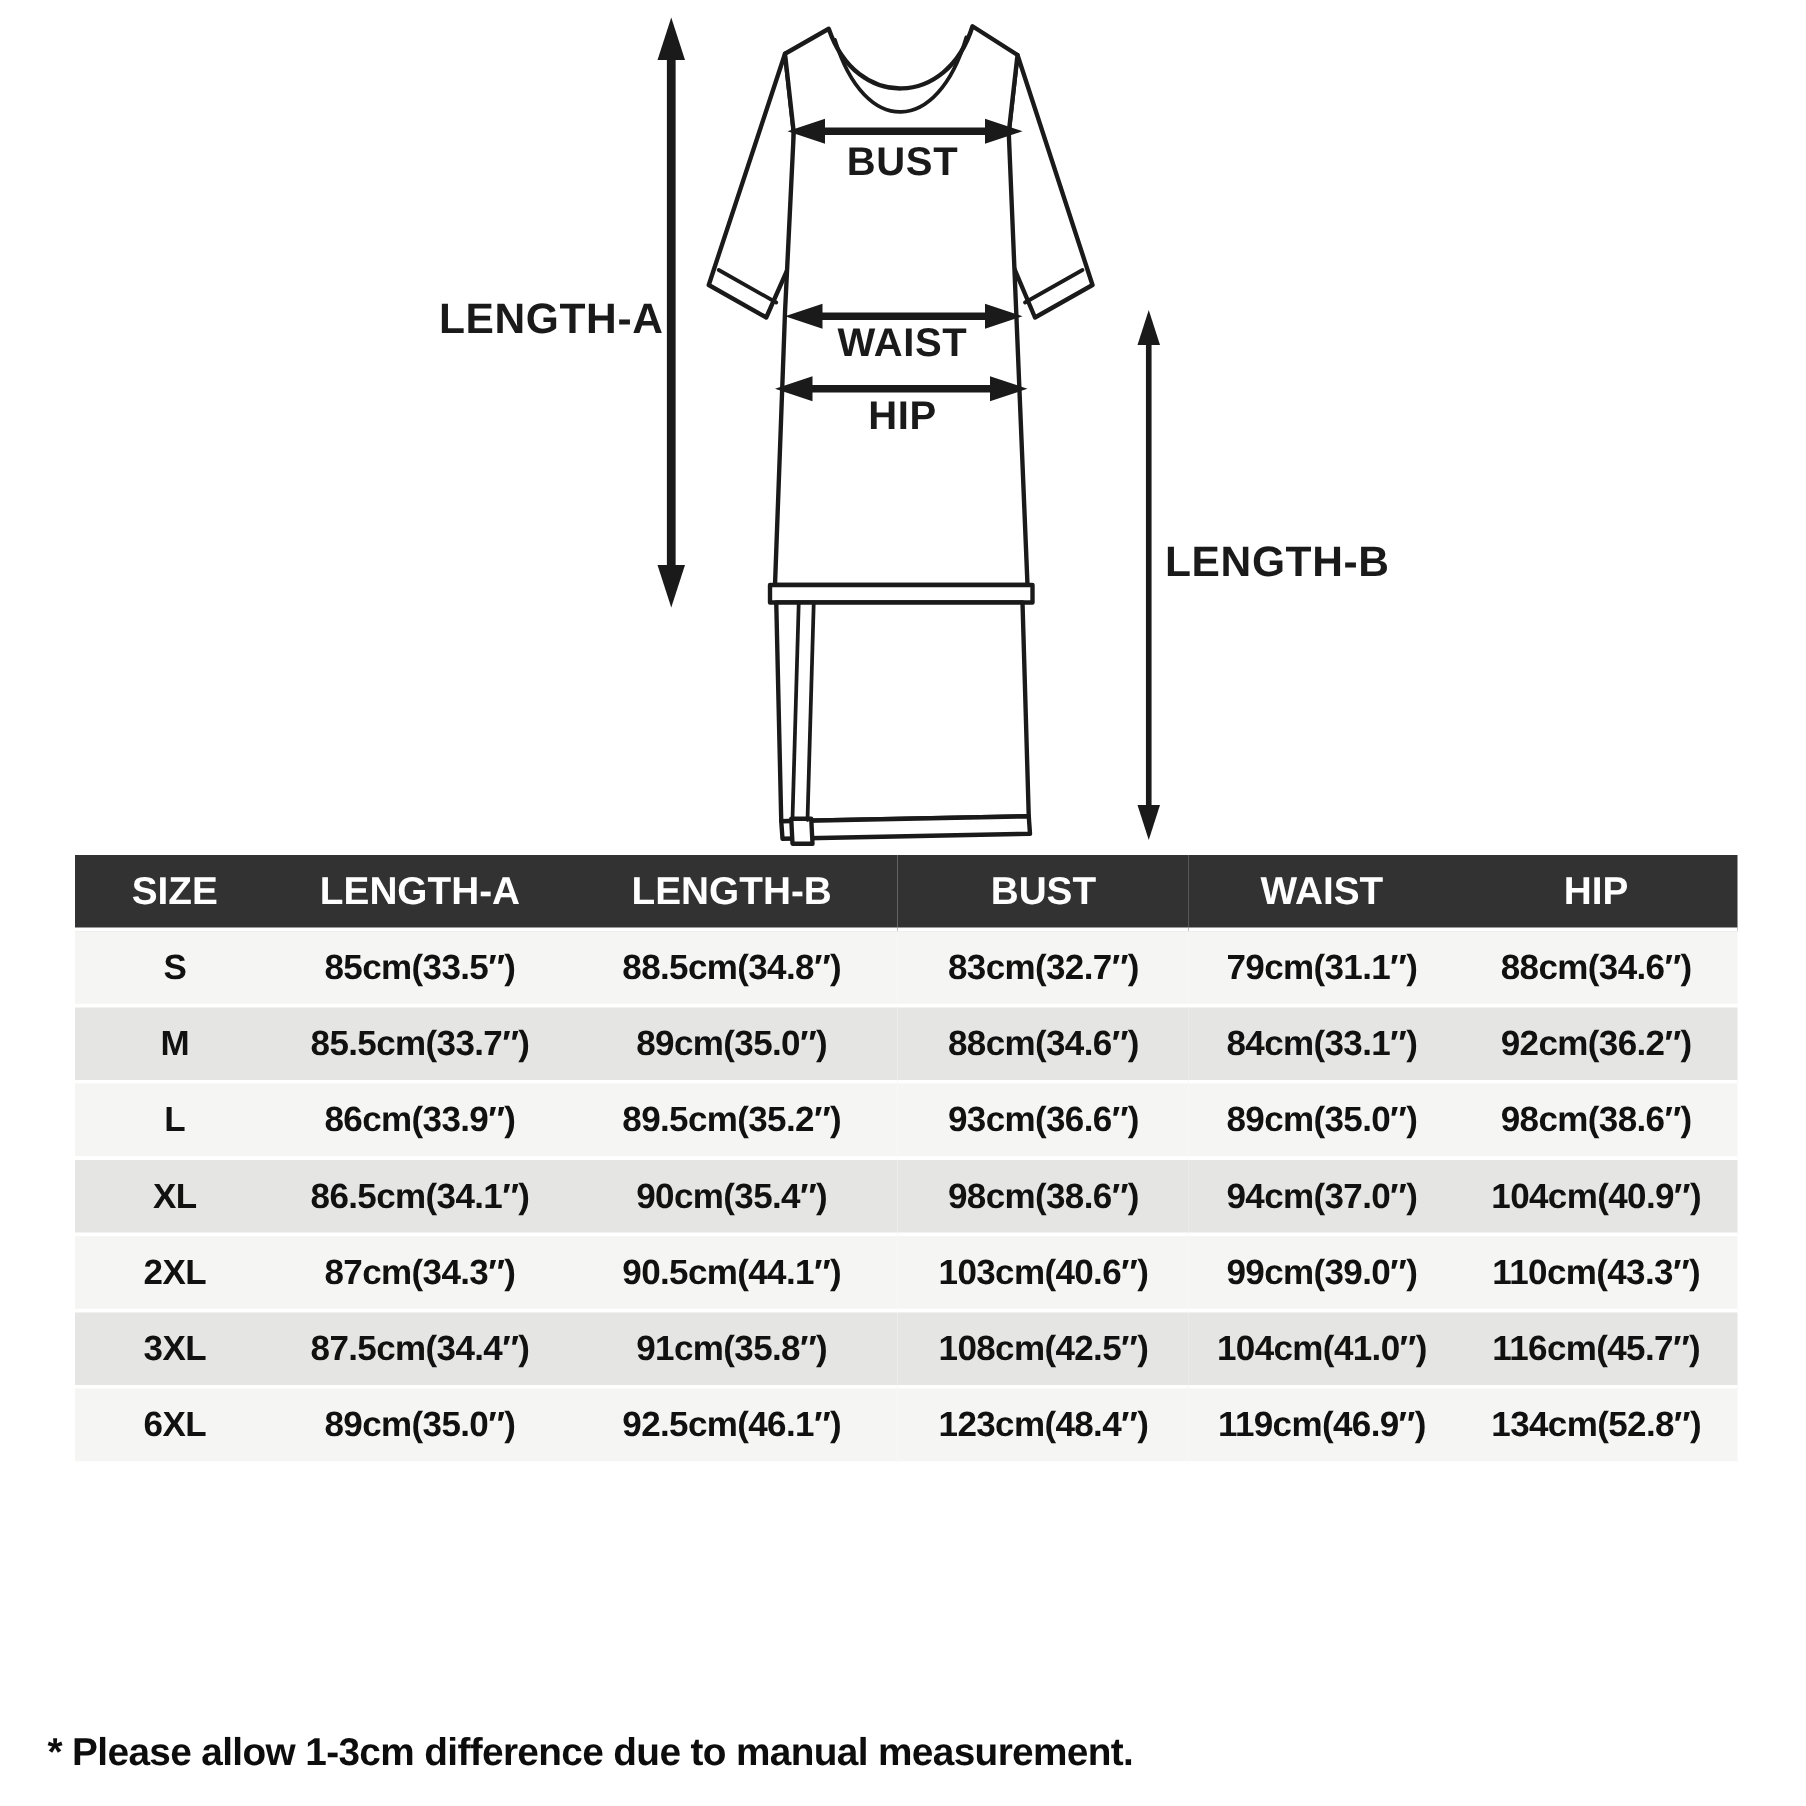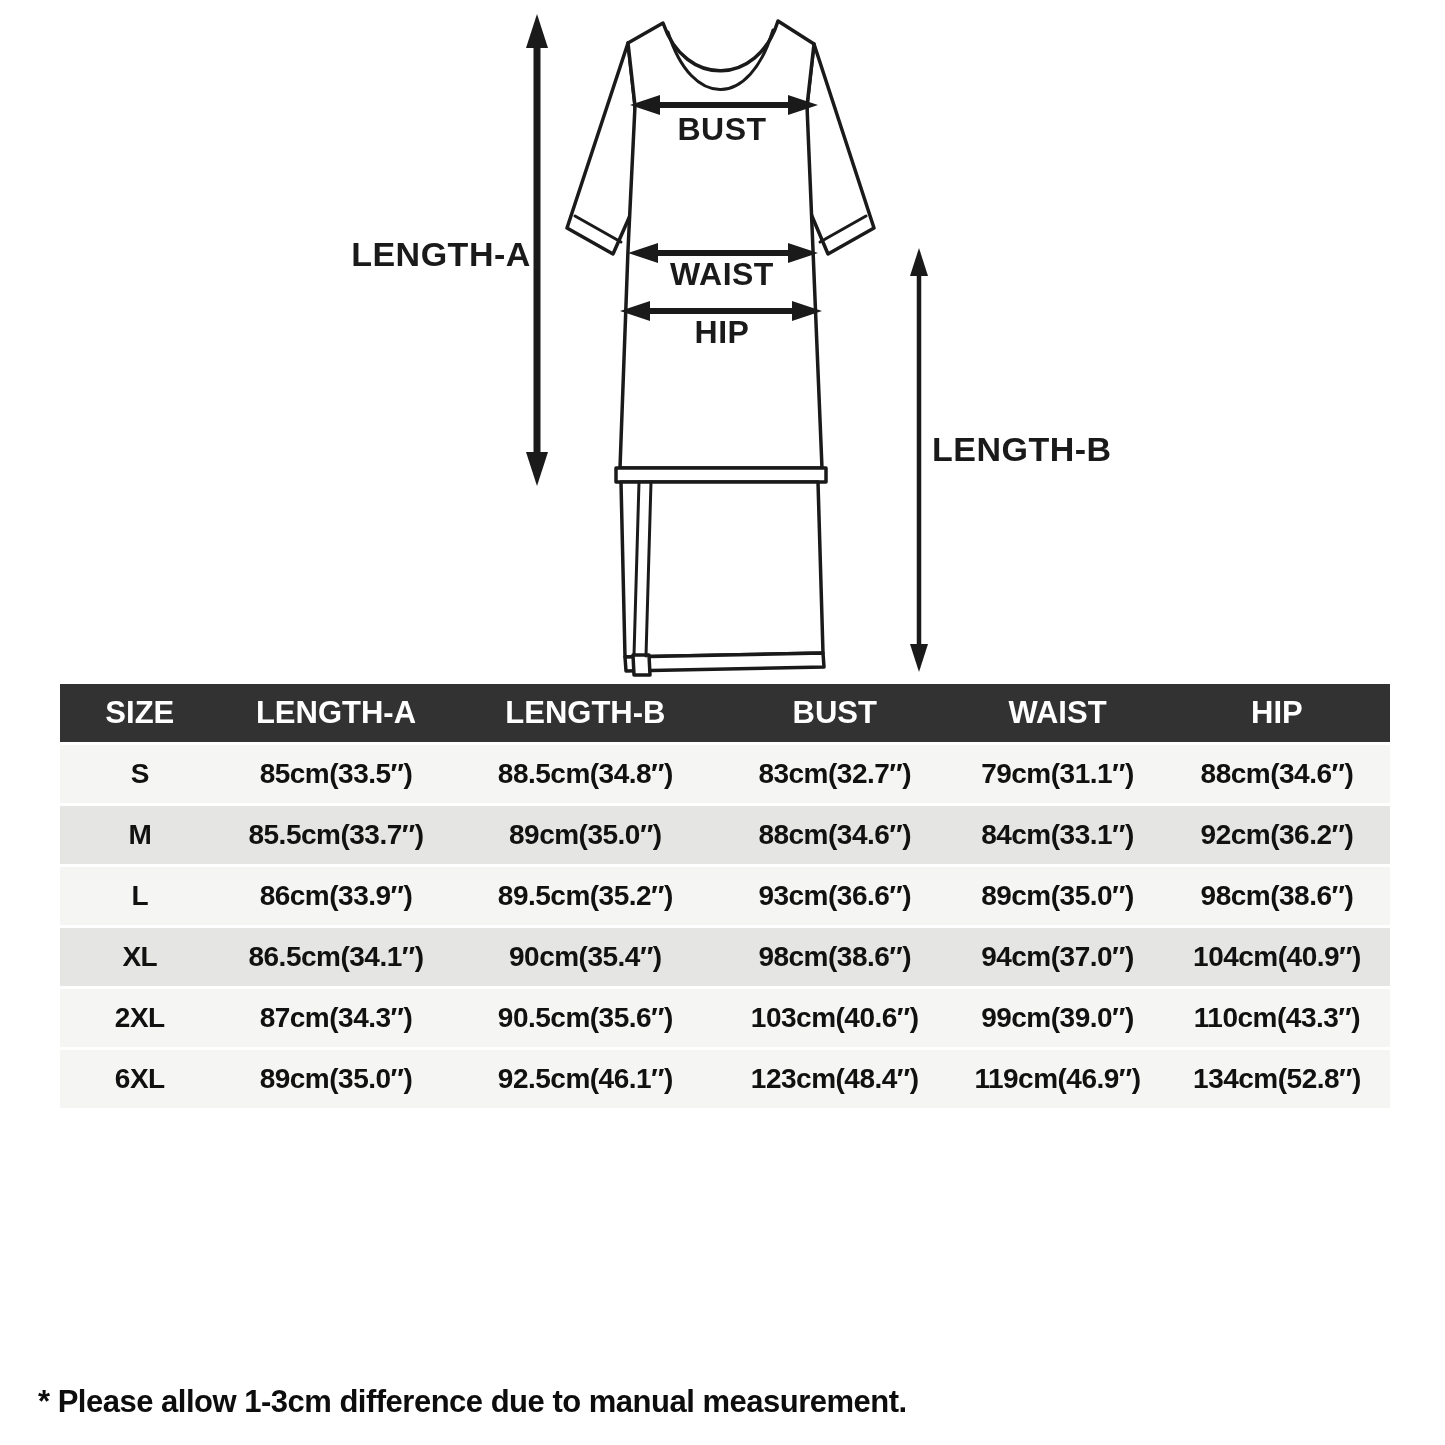--- a/index.html
+++ b/index.html
@@ -167,24 +167,32 @@
           <th>XL</th>
           <td>86.5cm(34.1″)</td>
           <td>90cm(35.4″)</td>
           <td>98cm(38.6″)</td>
           <td>94cm(37.0″)</td>
           <td>104cm(40.9″)</td>
         </tr>
         <tr class="row-light">
           <th>2XL</th>
           <td>87cm(34.3″)</td>
-          <td>90.5cm(35.6″)</td>
+          <td>90.5cm(44.1″)</td>
           <td>103cm(40.6″)</td>
           <td>99cm(39.0″)</td>
           <td>110cm(43.3″)</td>
+        </tr>
+        <tr class="row-dark">
+          <th>3XL</th>
+          <td>87.5cm(34.4″)</td>
+          <td>91cm(35.8″)</td>
+          <td>108cm(42.5″)</td>
+          <td>104cm(41.0″)</td>
+          <td>116cm(45.7″)</td>
         </tr>
         <tr class="row-light">
           <th>6XL</th>
           <td>89cm(35.0″)</td>
           <td>92.5cm(46.1″)</td>
           <td>123cm(48.4″)</td>
           <td>119cm(46.9″)</td>
           <td>134cm(52.8″)</td>
         </tr>
       </tbody>

